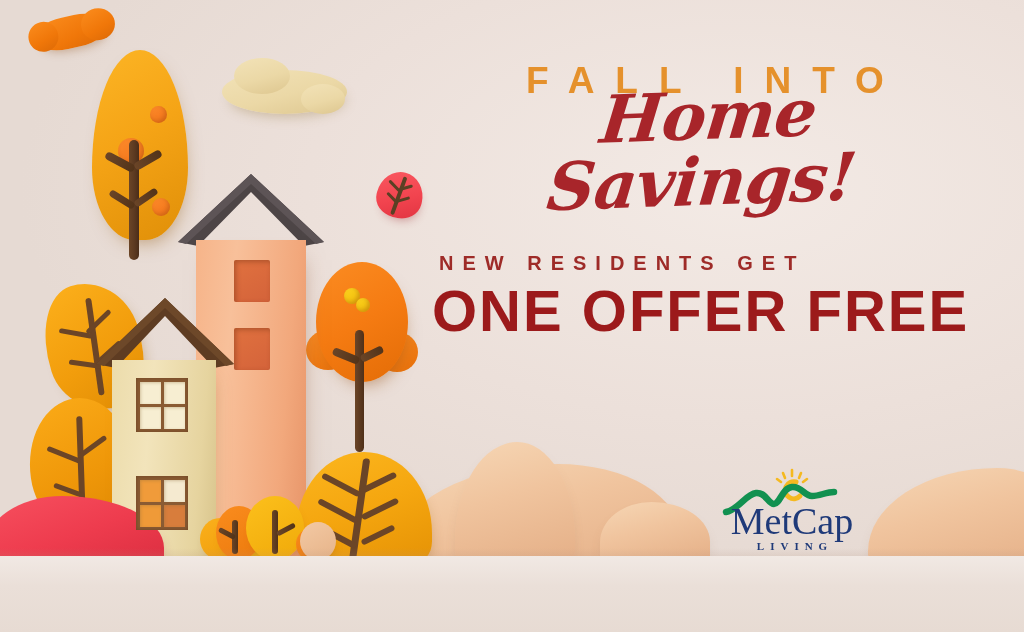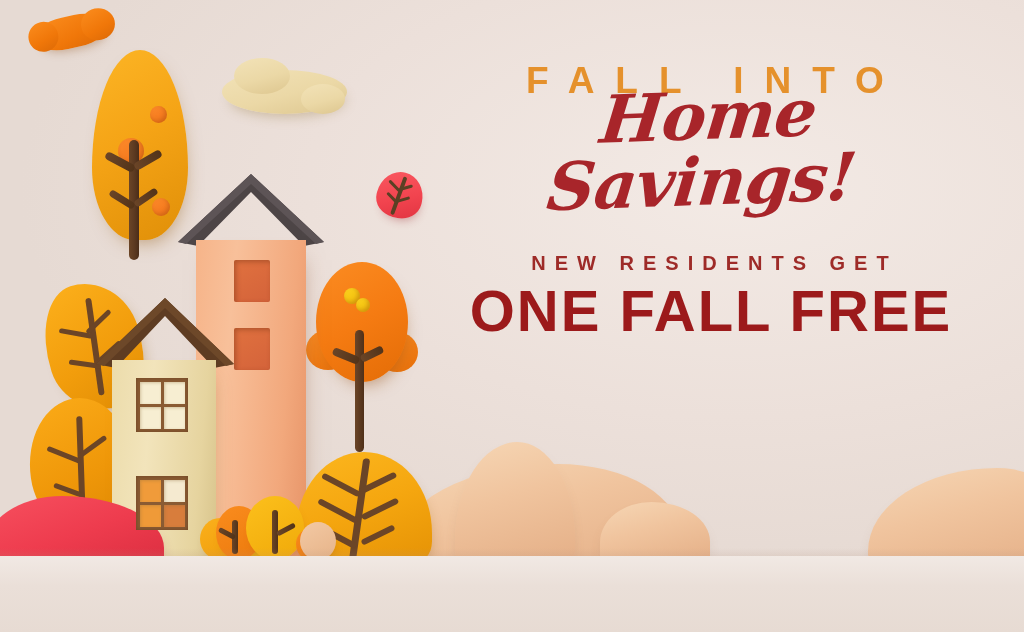--- a/index.html
+++ b/index.html
@@ -306,21 +306,20 @@
     line-height: 1;
     margin-top: -16px;
     transform: skewX(-8deg) rotate(-2deg);
     letter-spacing: -1px;
   }
 
   .offer-block {
     position: absolute;
     left: 430px; top: 252px;
     width: 560px;
-    text-align: center;
     z-index: 8;
   }
   .offer-top {
     font-size: 20px;
     font-weight: 700;
     letter-spacing: 9px;
     color: #9e2b28;
     text-indent: 9px;
   }
   .offer-main {
@@ -495,18 +494,35 @@
   <div class="ground-shadow"></div>
   <div class="ground"></div>
 
   <div class="headline-block">
     <div class="fall-into">FALL INTO</div>
     <div class="home-savings">Home Savings!</div>
   </div>
 
   <div class="offer-block">
     <div class="offer-top">NEW RESIDENTS GET</div>
-    <div class="offer-main">ONE FALL FREE</div>
-  </div>
-
-
+    <div class="offer-main">ONE OFFER FREE</div>
+  </div>
+
+
+  <div class="logo">
+    <svg width="140" height="56" viewBox="0 0 140 56" style="position:absolute;left:0;top:0;">
+
+      <g stroke="#f5b920" stroke-width="2.6" stroke-linecap="round">
+        <line x1="70" y1="4" x2="70" y2="10"></line>
+        <line x1="61" y1="7" x2="63" y2="12"></line>
+        <line x1="79" y1="7" x2="77" y2="12"></line>
+        <line x1="55" y1="13" x2="59" y2="16"></line>
+        <line x1="85" y1="13" x2="81" y2="16"></line>
+      </g>
+      <path d="M74 16 a8.5 8.5 0 1 0 4 14" fill="none" stroke="#f5b920" stroke-width="5" stroke-linecap="round"></path>
+
+      <path d="M4 46 C 16 44, 24 28, 34 27 C 44 26, 46 38, 52 38 C 58 38, 60 22, 70 21 C 80 20, 82 30, 90 30 C 98 30, 104 26, 112 26" fill="none" stroke="#129150" stroke-width="6.5" stroke-linecap="round"></path>
+    </svg>
+    <div class="logo-word">MetCap</div>
+    <div class="logo-sub">LIVING</div>
+  </div>
 
 </div>
 
 </body></html>

